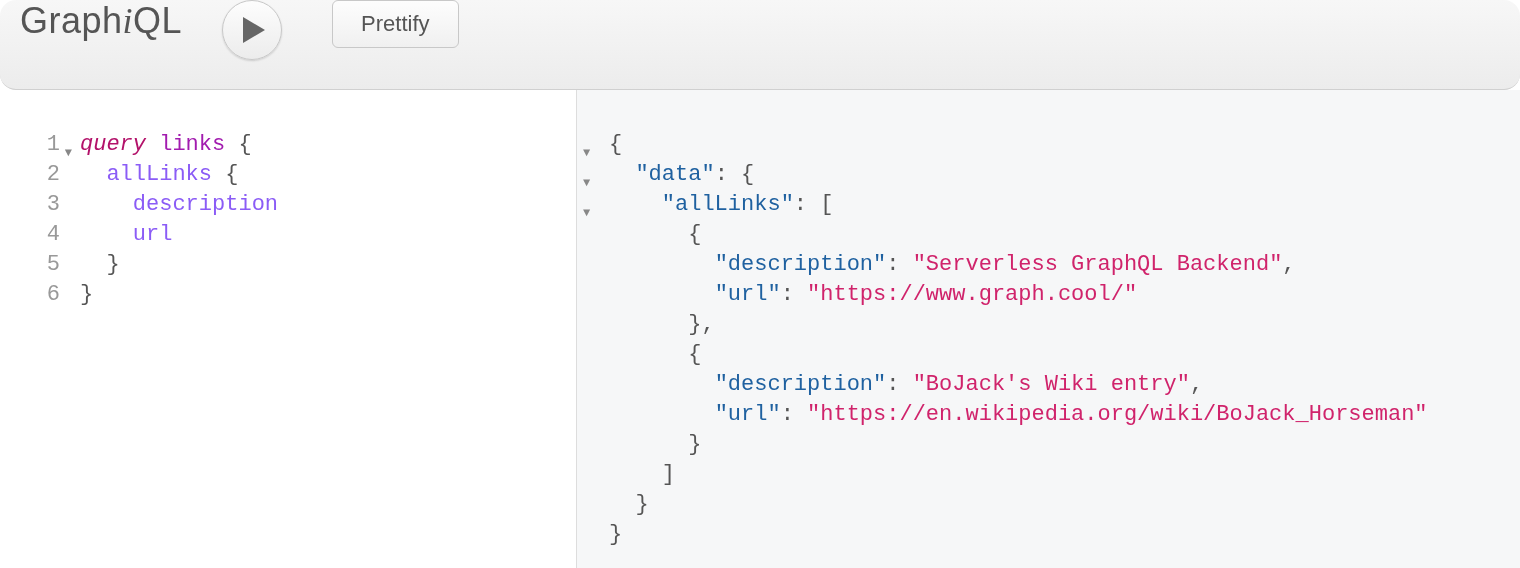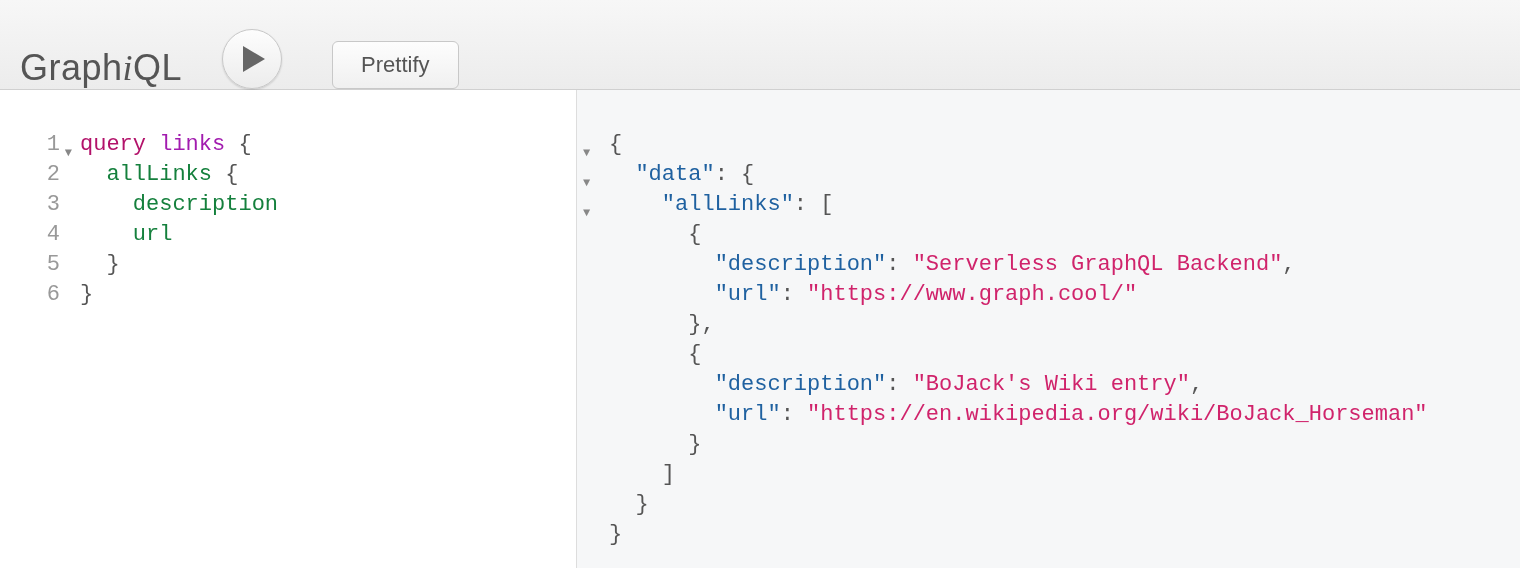--- a/index.html
+++ b/index.html
@@ -2,23 +2,24 @@
 <html><head>
 <meta charset="utf-8">
 <style>
   * { box-sizing: border-box; margin: 0; padding: 0; }
   html, body { width: 1520px; height: 568px; font-family: -apple-system, BlinkMacSystemFont, "Segoe UI", Helvetica, Arial, sans-serif; overflow: hidden; }
   .toolbar {
     height: 90px;
     background: linear-gradient(#f7f7f7, #ececec);
     border-bottom: 1px solid #d0d0d0;
     display: flex;
-    align-items: flex-end;
+    align-items: flex-start;
     padding: 0 20px;
     gap: 20px;
+    border-radius: 16px;
   }
   .logo {
     font-size: 36px;
     color: #555;
     letter-spacing: 0.5px;
     margin-right: 20px;
   }
   .logo .i { font-style: italic; font-family: Georgia, serif; }
   .play-btn {
     width: 60px; height: 60px;
@@ -66,23 +67,23 @@
   }
   .gutter .ln { position: relative; height: 30px; }
   .gutter .fold {
     position: absolute;
     right: -12px;
     top: 8px;
     font-size: 12px;
     color: #888;
   }
   .code { padding-left: 8px; white-space: pre; }
-  .kw { color: #b3126a; }
+  .kw { color: #b3126a; font-style: italic; }
   .defname { color: #a21caf; }
-  .field { color: #15803d; }
+  .field { color: #8b5cf6; }
   .brace { color: #555; }
 
   .result-pane {
     flex: 1;
     background: #f6f7f8;
     display: flex;
     font-family: Menlo, Consolas, "Courier New", monospace;
     font-size: 22px;
     line-height: 30px;
     padding-top: 40px;

